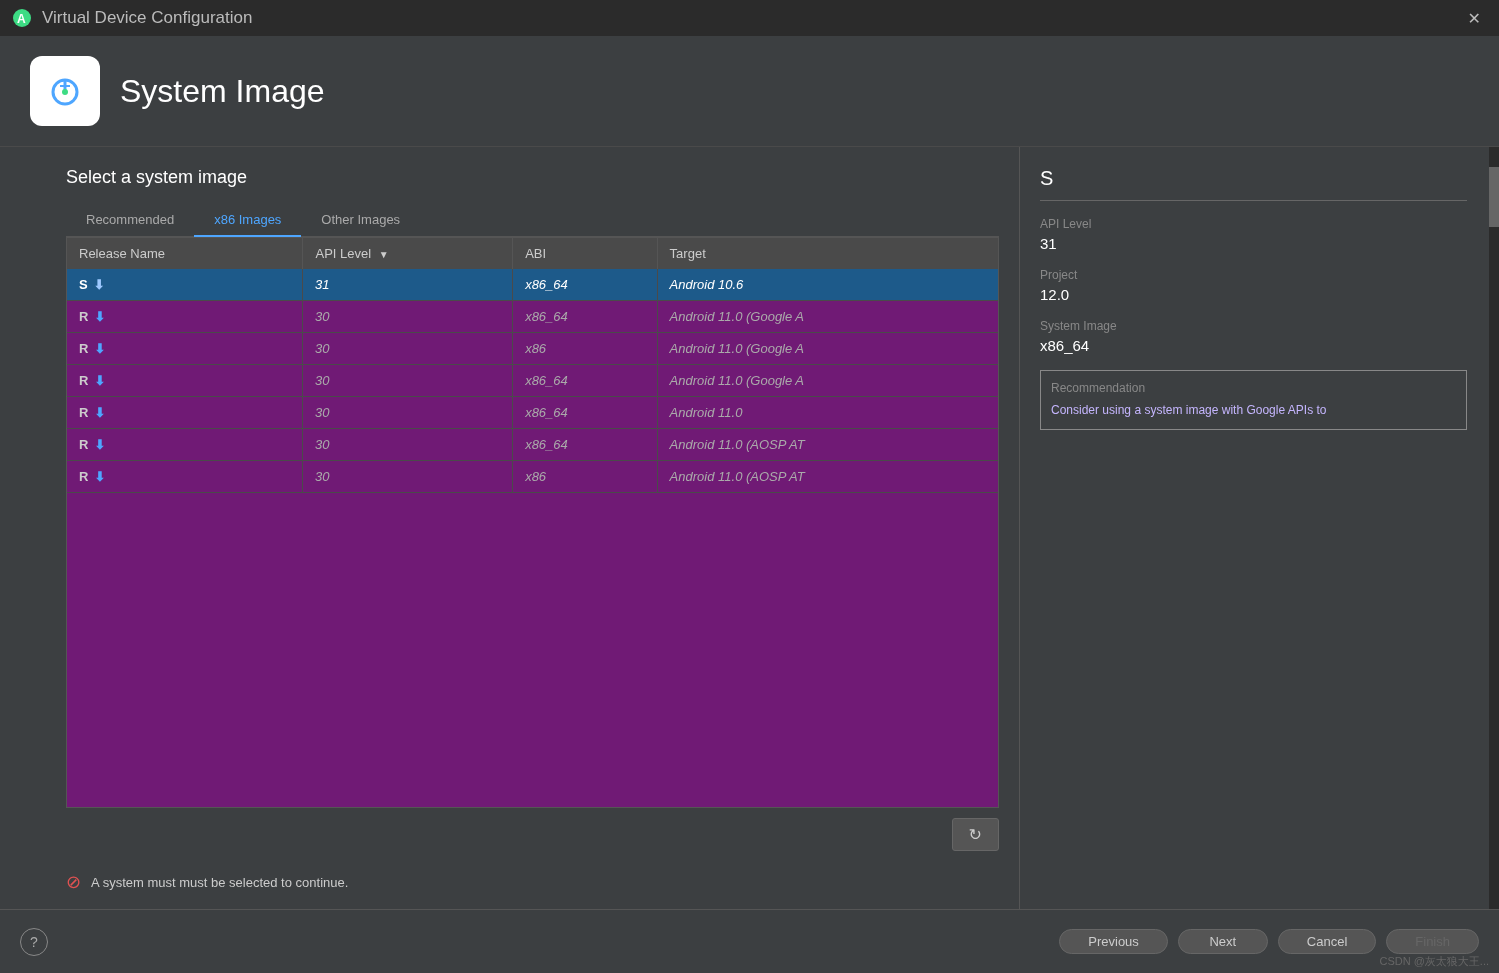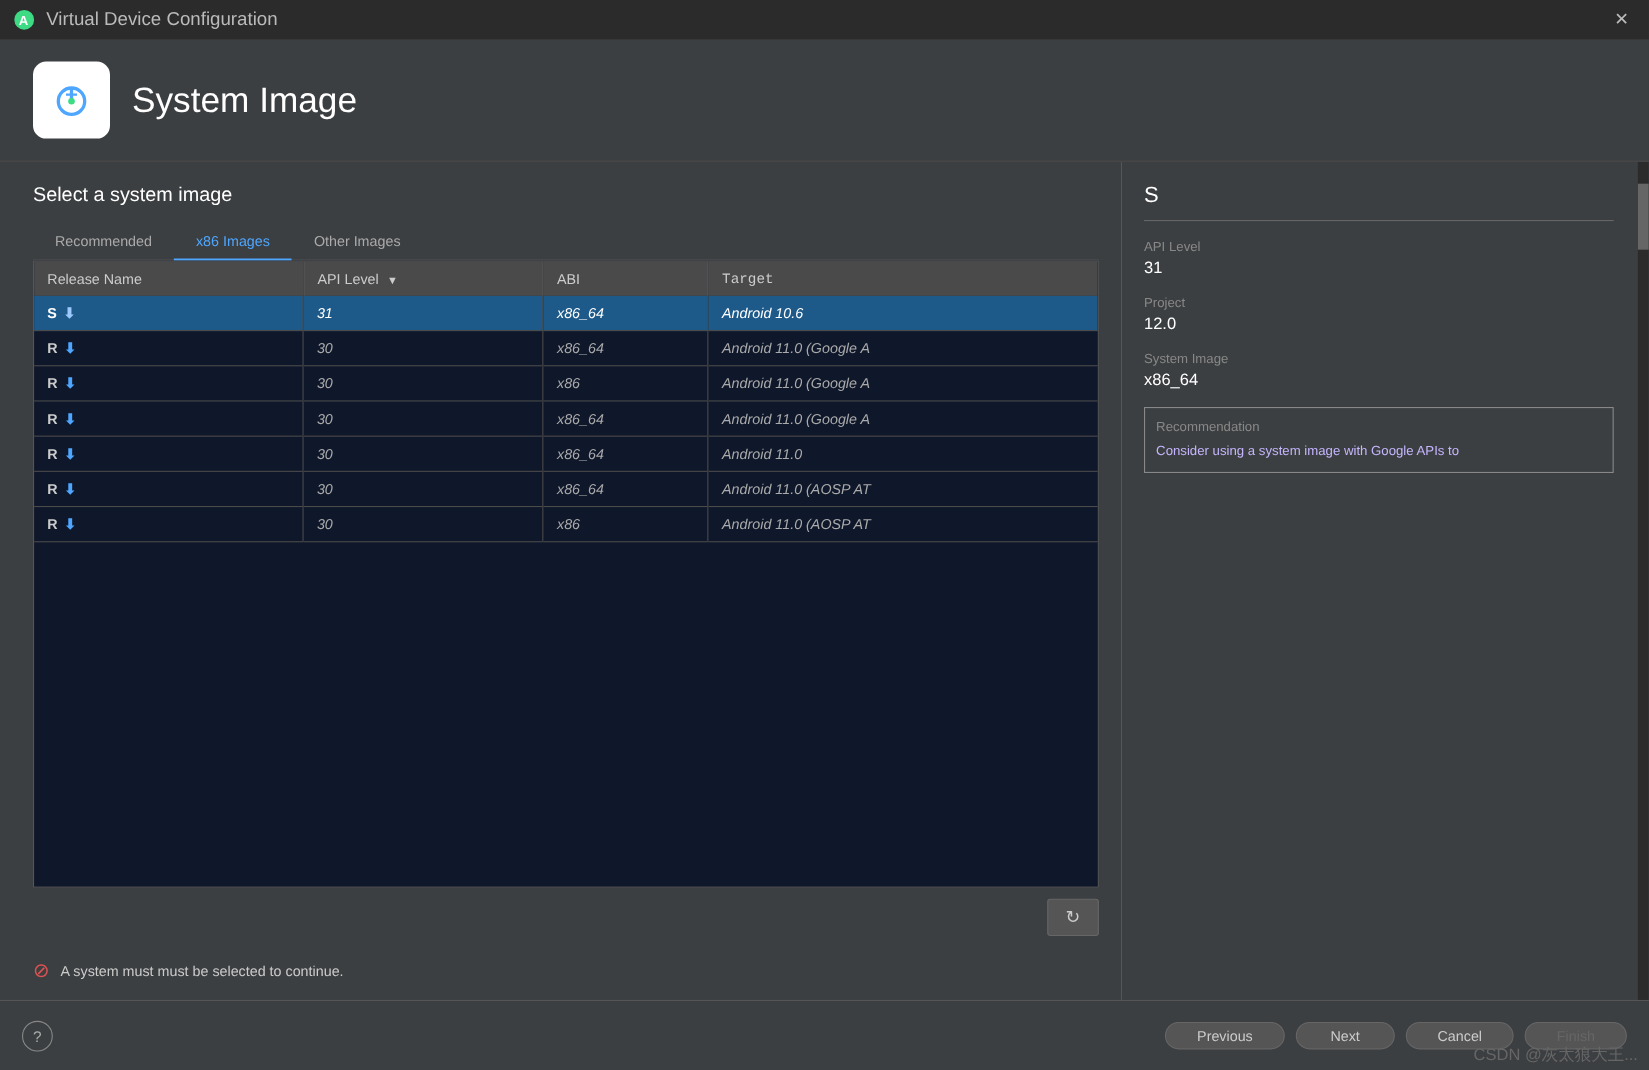--- a/index.html
+++ b/index.html
@@ -74,20 +74,21 @@
       font-size: 32px;
       color: #ffffff;
       font-weight: 300;
     }
 
     
     .body-area {
       display: flex;
       flex: 1;
       overflow: hidden;
+      margin-left: 36px;
     }
 
     
     .left-panel {
       flex: 1;
       padding: 20px 20px 0 30px;
       display: flex;
       flex-direction: column;
       overflow: hidden;
     }
@@ -117,39 +118,39 @@
       color: #4ea6ff;
       border-bottom: 2px solid #4ea6ff;
     }
 
     
     .table-container {
       border: 1px solid #555555;
       overflow-y: auto;
       flex: 1;
       margin-top: 0;
-      background: #0f172a;
+      background: #701a75;
     }
     table {
       width: 100%;
       border-collapse: collapse;
     }
     thead tr {
       background: #4a4a4a;
     }
     thead th {
       text-align: left;
       padding: 8px 12px;
       color: #cccccc;
       font-weight: 400;
       border-right: 1px solid #555;
       font-size: 13px;
       white-space: nowrap;
     }
-    thead th:last-child { border-right: none; font-family: Liberation Mono, monospace; }
+    thead th:last-child { border-right: none; }
     tbody tr {
       border-bottom: 1px solid #4a4a4a;
       cursor: pointer;
     }
     tbody tr.selected { background: #1d5a8a; }
     tbody td {
       padding: 8px 12px;
       color: #aaaaaa;
       border-right: 1px solid #4a4a4a;
       font-style: italic;
@@ -311,21 +312,21 @@
     .sort-arrow {
       font-size: 10px;
       margin-left: 4px;
     }
 
     
     .watermark {
       position: fixed;
       bottom: 4px;
       right: 10px;
-      font-size: 15px;
+      font-size: 11px;
       color: #666;
       pointer-events: none;
     }
   </style>
 </head>
 <body>
 
 <div class="title-bar">
   <div class="title-bar-left">
 

